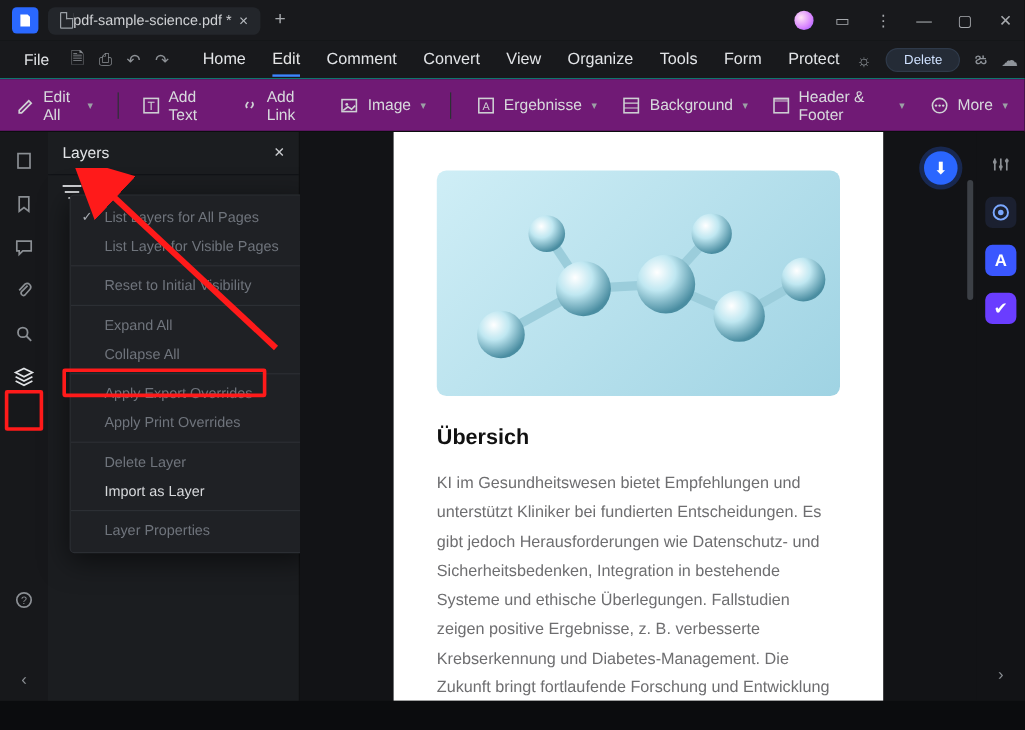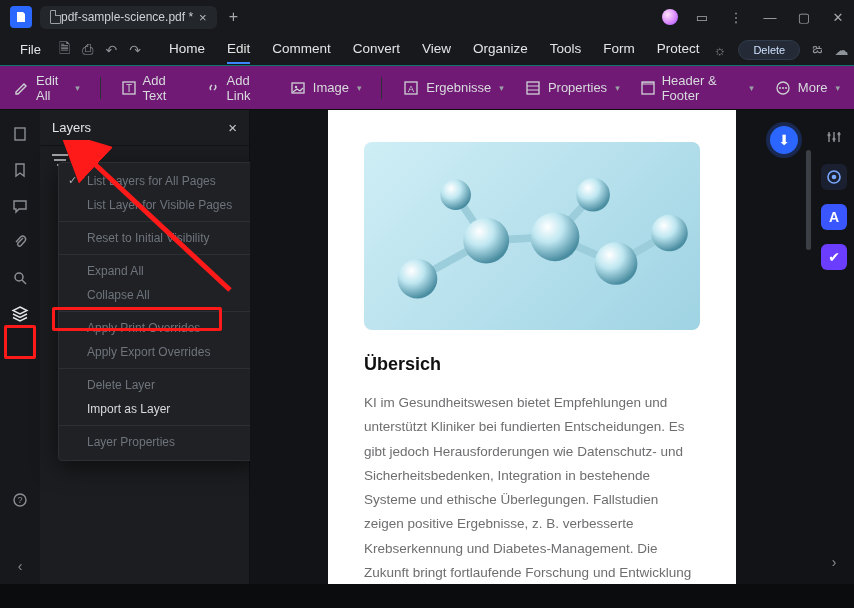--- a/index.html
+++ b/index.html
@@ -192,21 +192,21 @@
     <span>Ergebnisse</span>
       <span class="tri">▾</span>
   </div>
   <div class="tool-item">
     <span class="mini-ic">
         <svg width="16" height="16" viewBox="0 0 16 16">
           <rect x="2" y="2" width="12" height="12" fill="none" stroke="#cfd1d4" stroke-width="1.3"></rect>
           <path d="M2 6h12M2 10h12" stroke="#cfd1d4" stroke-width="1"></path>
         </svg>
       </span>
-    <span>Properties</span>
+    <span>Background</span>
       <span class="tri">▾</span>
   </div>
   <div class="tool-item">
     <span class="mini-ic">
         <svg width="16" height="16" viewBox="0 0 16 16">
           <rect x="2" y="2" width="12" height="12" fill="none" stroke="#cfd1d4" stroke-width="1.3"></rect>
           <rect x="2" y="2" width="12" height="3" fill="#cfd1d4" opacity=".5"></rect>
         </svg>
       </span>
     <span>Header &amp; Footer</span>
@@ -282,22 +282,22 @@
 
     <div class="ctxmenu">
       <div class="item"><span class="check">✓</span><span>List Layers for All Pages</span></div>
       <div class="item"><span>List Layer for Visible Pages</span></div>
       <div class="sep"></div>
       <div class="item"><span>Reset to Initial Visibility</span></div>
       <div class="sep"></div>
       <div class="item"><span>Expand All</span></div>
       <div class="item"><span>Collapse All</span></div>
       <div class="sep"></div>
+      <div class="item"><span>Apply Export Overrides</span></div>
       <div class="item"><span>Apply Print Overrides</span></div>
-      <div class="item"><span>Apply Export Overrides</span></div>
       <div class="sep"></div>
       <div class="item"><span>Delete Layer</span></div>
       <div class="item enabled"><span>Import as Layer</span></div>
       <div class="sep"></div>
       <div class="item"><span>Layer Properties</span></div>
     </div>
   </div>
 
   <div class="docwrap">
     <div class="page">

